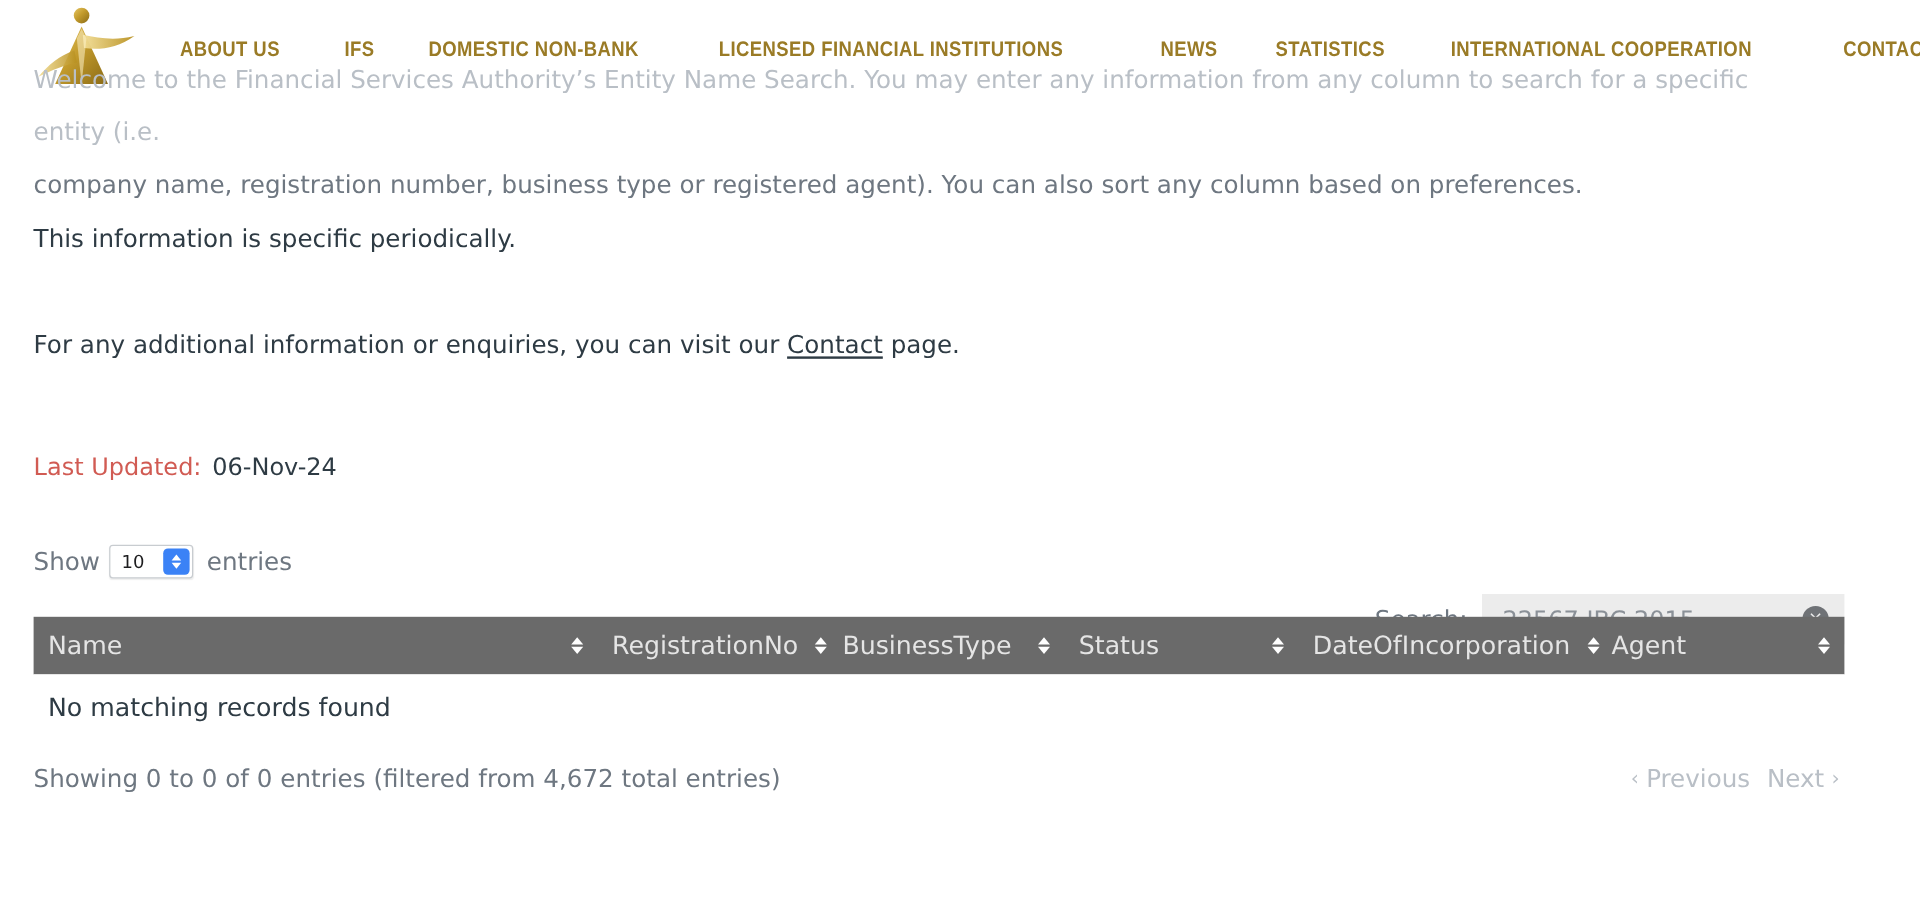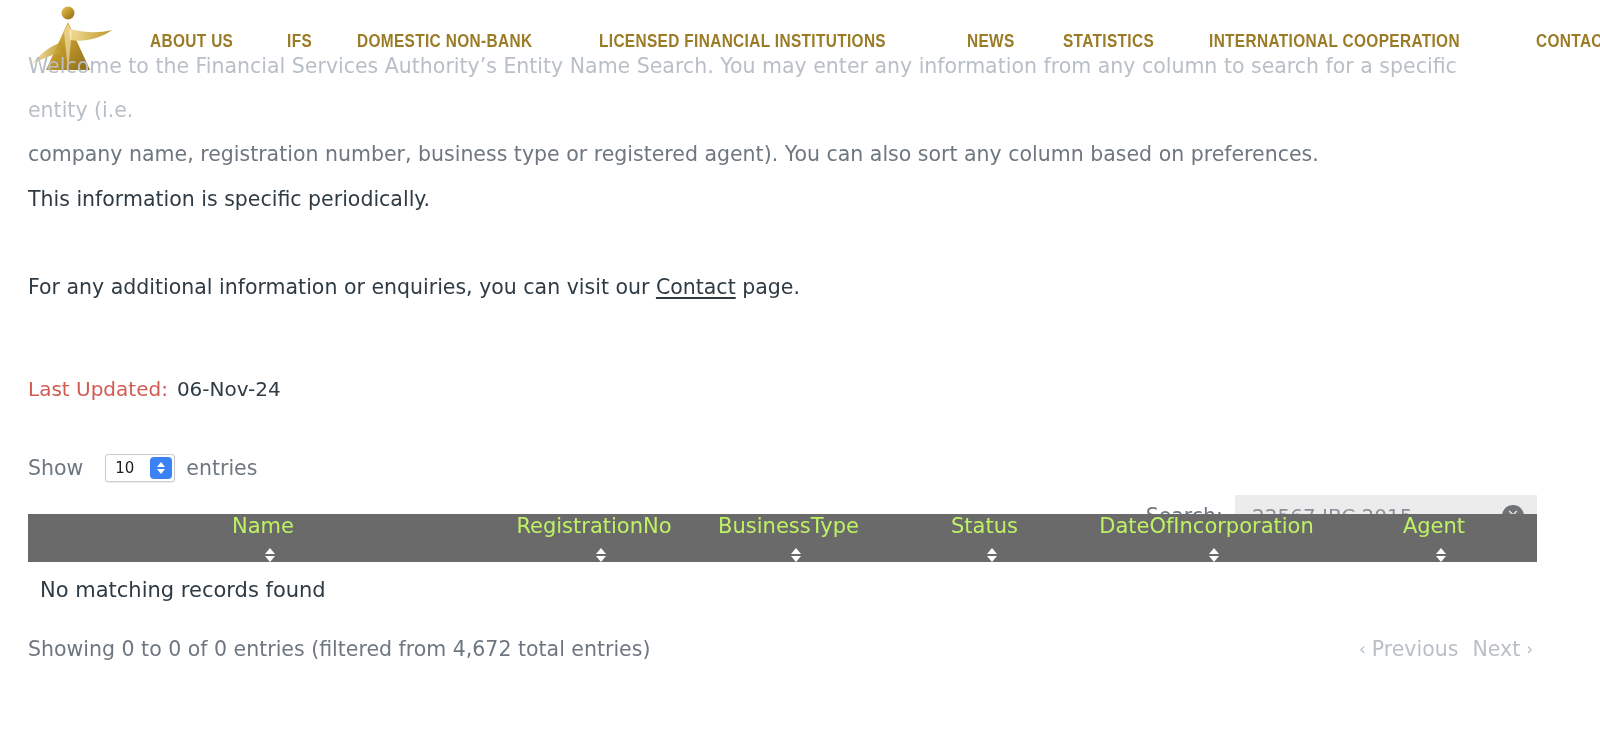--- a/index.html
+++ b/index.html
@@ -90,21 +90,21 @@
   #length-control {
     position: absolute;
     left: 28px;
     top: 452px;
     height: 32px;
     display: flex;
     align-items: center;
     font-size: 20.5px;
     color: #6e7781;
   }
-  #length-control .lbl-pre { margin-right: 22px; }
+  #length-control .lbl-pre { margin-right: 8px; }
   #length-control .lbl-post { margin-left: 11px; }
   #entries-select {
     position: relative;
     width: 70px;
     height: 28px;
     background: #ffffff;
     border: 1px solid #c8ccd0;
     border-radius: 3px;
     box-shadow: 0 1px 1px rgba(0,0,0,.07);
     display: flex;
@@ -189,27 +189,26 @@
   #table-head {
     display: flex;
     background: #6a6a6a;
     height: 48px;
     align-items: center;
   }
   .th {
     display: flex;
     align-items: center;
     justify-content: space-between;
-    color: #bef264;
+    color: #e5e5e5;
     font-size: 21px;
     padding: 0 12px;
     box-sizing: border-box;
     height: 48px;
     white-space: nowrap;
-    flex-direction: column;
   }
   .th .sorter {
     display: inline-flex;
     flex-direction: column;
     align-items: center;
     margin-left: 14px;
   }
   .th .sorter .tri {
     width: 0; height: 0;
     border-left: 5px solid transparent;

